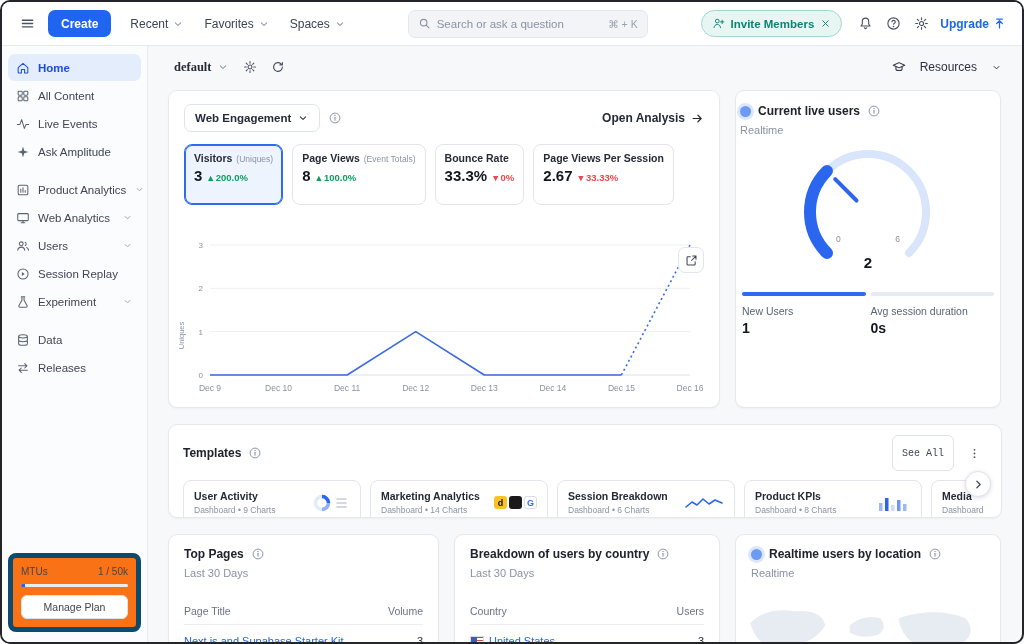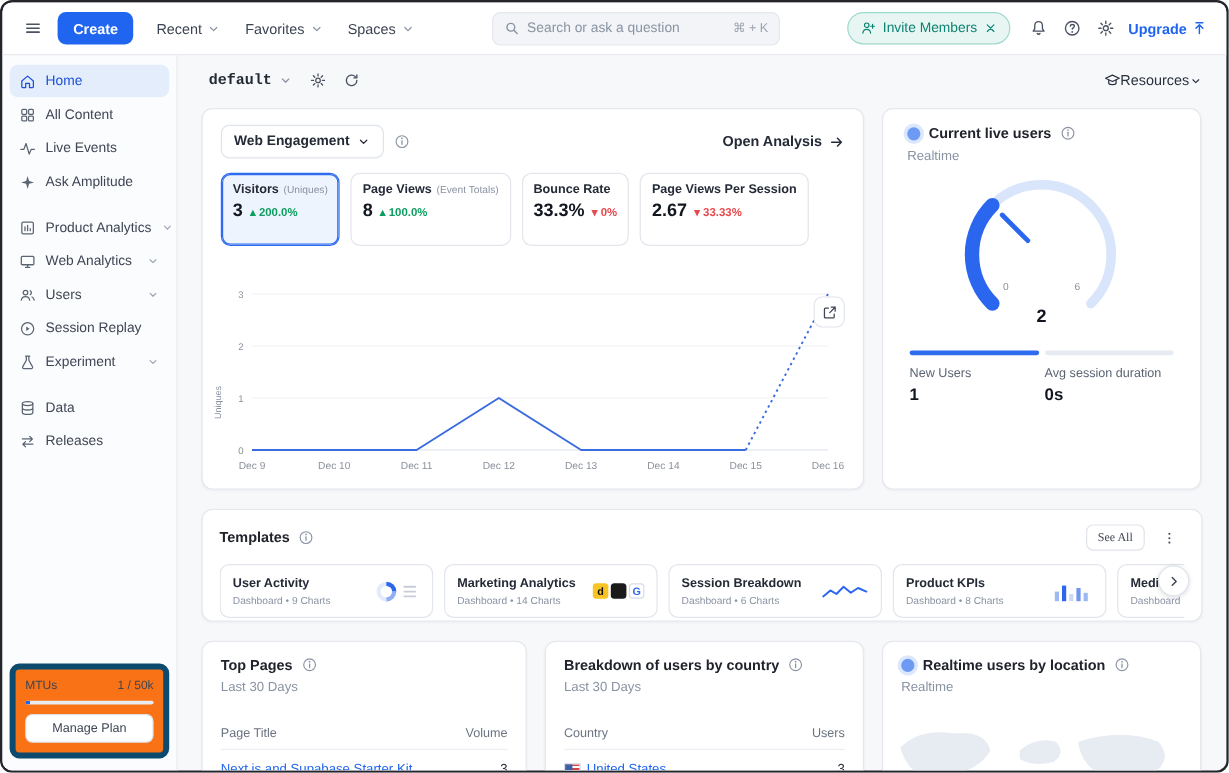--- a/index.html
+++ b/index.html
@@ -10,41 +10,41 @@
 .ic-11{width:11px;height:11px}.ic-12{width:12px;height:12px}.ic-13{width:13px;height:13px}.ic-14{width:14px;height:14px}
 
 .topbar{position:absolute;top:0;left:0;right:0;height:44px;background:#fff;border-bottom:1px solid #e8eaef;display:flex;align-items:center;padding:0 12px;gap:2px;z-index:5}
 .icon-btn{background:none;border:none;width:26px;height:26px;display:flex;align-items:center;justify-content:center;color:#4a5160;cursor:pointer;border-radius:6px;flex:0 0 auto}
 .create-btn{background:#1f65f0;color:#fff;border:none;border-radius:7px;height:27px;padding:0 13px;font-size:12px;font-weight:bold;margin:0 8px 0 6px;cursor:pointer;font-family:inherit}
 .menu-link{display:flex;align-items:center;gap:4px;background:none;border:none;font-size:12px;color:#3c4352;padding:0 9px;height:27px;cursor:pointer;font-family:inherit}
 .menu-link .ic-12{color:#8a93a3}
 .search{width:240px;height:28px;background:#f2f4f7;border:1px solid #e4e7ec;border-radius:7px;display:flex;align-items:center;gap:6px;padding:0 9px;margin:0 auto;color:#8a93a3;cursor:text}
 .search .ph{font-size:11.5px;flex:1;white-space:nowrap}
 .search .kbd{font-size:10.5px;color:#9aa2b1;white-space:nowrap}
-.invite{display:flex;align-items:center;gap:6px;height:27px;padding:0 10px;background:#e7f6f3;border:1px solid #9fd8cc;border-radius:14px;color:#0c8372;font-size:11.5px;font-weight:normal;cursor:pointer;margin-right:8px;white-space:nowrap}
+.invite{display:flex;align-items:center;gap:6px;height:27px;padding:0 10px;background:#e7f6f3;border:1px solid #9fd8cc;border-radius:14px;color:#0c8372;font-size:11.5px;font-weight:bold;cursor:pointer;margin-right:8px;white-space:nowrap}
 .upgrade{display:flex;align-items:center;gap:4px;background:none;border:none;color:#1f65f0;font-size:12px;font-weight:bold;cursor:pointer;font-family:inherit;padding:0 4px;white-space:nowrap}
 
 .sidebar{position:absolute;top:44px;left:0;bottom:0;width:146px;background:#fbfcfe;border-right:1px solid #e8eaef;padding:8px 6px 10px;display:flex;flex-direction:column}
 .side-item{display:flex;align-items:center;gap:8px;height:27px;padding:0 8px;border-radius:7px;color:#3f4554;font-size:11.5px;cursor:pointer;margin-bottom:1px;white-space:nowrap}
 .side-item svg{color:#5b6472;flex:0 0 auto}
 .side-item .chev{margin-left:auto;color:#9aa2b1}
-.side-item.active{background:#e4edfc;color:#1b4fd8;font-weight:normal}
+.side-item.active{background:#e4edfc;color:#1b4fd8;font-weight:bold}
 .side-item.active svg{color:#1b4fd8}
 .side-gap{height:10px}
 .mtu-box{margin-top:auto;border:5px solid #0c4a6e;background:#f97316;border-radius:8px;padding:8px}
 .mtu-row{display:flex;justify-content:space-between;font-size:10px;color:#3f4554;margin-bottom:7px}
 .mtu-bar{height:3px;background:#e8ebf0;border-radius:2px;overflow:hidden;margin-bottom:8px}
 .mtu-fill{width:4%;height:100%;background:#1f65f0}
 .manage-btn{width:100%;height:24px;border:1px solid #dfe3e9;background:#fff;border-radius:6px;font-size:10.5px;color:#3f4554;cursor:pointer;font-family:inherit}
 
 .main{position:absolute;top:44px;left:146px;right:0;bottom:0;overflow:hidden}
 .board-header{height:42px;display:flex;align-items:center;padding:0 20px;gap:2px}
-.board-name{display:flex;align-items:center;gap:5px;background:none;border:none;font-size:12.5px;font-weight:bold;color:#242a36;cursor:pointer;font-family:Liberation Mono, monospace;padding:0 6px}
+.board-name{display:flex;align-items:center;gap:5px;background:none;border:none;font-size:12.5px;font-weight:bold;color:#242a36;cursor:pointer;font-family:Liberation Serif, serif;padding:0 6px}
 .board-name .ic-12{color:#8a93a3}
-.resources{display:flex;align-items:center;gap:0;background:none;border:none;font-size:12px;color:#2a3140;cursor:pointer;font-family:inherit;margin-left:auto}
+.resources{display:flex;align-items:center;gap:14px;background:none;border:none;font-size:12px;color:#2a3140;cursor:pointer;font-family:inherit;margin-left:auto}
 .content{padding:2px 20px 0}
 .row1{display:grid;grid-template-columns:552px 266px;gap:15px}
 .card{background:#fff;border:1px solid #e6e8ee;border-radius:9px;box-shadow:0 1px 2px rgba(20,30,60,.04)}
 
 .eng{height:318px;padding:13px 15px;position:relative}
 .eng-head{display:flex;align-items:center;gap:8px}
 .select-btn{display:flex;align-items:center;gap:6px;border:1px solid #dfe3ea;background:#fff;border-radius:7px;height:28px;padding:0 10px;font-size:11.5px;font-weight:bold;color:#242a36;cursor:pointer;font-family:inherit}
 .info{color:#8a93a3;cursor:pointer;background:none;border:none;display:flex;align-items:center}
 .open-analysis{display:flex;align-items:center;gap:6px;margin-left:auto;background:none;border:none;font-size:12px;font-weight:bold;color:#242a36;cursor:pointer;font-family:inherit}
 .metric-row{display:flex;gap:9px;margin-top:12px}
@@ -56,37 +56,37 @@
 .t-val{display:flex;align-items:baseline;gap:6px;margin-top:3px}
 .big{font-size:15px;font-weight:bold;color:#12161f}
 .delta{font-size:9.5px;font-weight:bold;white-space:nowrap}
 .delta.up{color:#0b9e5f}
 .delta.down{color:#e5484d}
 .chart-wrap{position:relative;margin-top:14px}
 .export-btn{position:absolute;right:0;top:8px;width:26px;height:26px;border:1px solid #e2e5eb;border-radius:7px;background:#fff;display:flex;align-items:center;justify-content:center;color:#3f4554;cursor:pointer}
 .ylabel{position:absolute;left:-16px;top:92px;transform:rotate(-90deg);font-size:7.5px;color:#8a93a3}
 #line-chart{display:block;margin-top:34px}
 
-.live{height:318px;padding:13px 20px;position:relative}
+.live{height:318px;padding:13px 4px;position:relative}
 .live-head{display:flex;align-items:center;gap:7px}
 .live-dot{width:11px;height:11px;border-radius:50%;background:#6d9bf4;box-shadow:0 0 0 3px #dbe7fd;flex:0 0 auto}
 .card-title{font-size:12px;font-weight:bold;color:#20232c;white-space:nowrap}
 .subtitle{font-size:11px;color:#8a93a3;margin-top:6px}
 #gauge-chart{display:block;margin:10px auto 0}
 .live-stats{display:flex;gap:5px;margin-top:14px;padding:0 2px}
 .stat{flex:1}
 .stat-bar{height:4px;border-radius:2px}
 .stat-bar.blue{background:#2e6bef}
 .stat-bar.gray{background:#e6eaf1}
 .stat-label{font-size:10.5px;color:#5b6472;margin-top:9px;white-space:nowrap}
 .stat-value{font-size:14px;font-weight:bold;color:#12161f;margin-top:3px}
 
 .templates{margin-top:16px;height:94px;padding:10px 14px;position:relative;overflow:hidden}
 .tpl-head{display:flex;align-items:center;gap:7px}
-.see-all{margin-left:auto;border:1px solid #dfe3ea;background:#fff;border-radius:6px;height:22px;padding:0 9px;font-size:10px;color:#3f4554;cursor:pointer;font-family:Liberation Serif, serif}
+.see-all{margin-left:auto;border:1px solid #dfe3ea;background:#fff;border-radius:6px;height:36px;padding:0 9px;font-size:10px;color:#3f4554;cursor:pointer;font-family:Liberation Mono, monospace}
 .tpl-row{display:flex;gap:9px;margin-top:9px;overflow:hidden}
 .tpl-card{flex:0 0 178px;height:45px;border:1px solid #e2e5eb;border-radius:8px;padding:7px 10px;display:flex;align-items:center;justify-content:space-between;background:#fff;cursor:pointer}
 .tpl-title{font-size:10.5px;font-weight:bold;color:#242a36;white-space:nowrap}
 .tpl-meta{font-size:8.5px;color:#8a93a3;margin-top:3px;white-space:nowrap}
 .next-btn{position:absolute;right:10px;top:46px;width:26px;height:26px;border-radius:50%;border:1px solid #dfe3ea;background:#fff;box-shadow:0 1px 4px rgba(20,30,60,.15);display:flex;align-items:center;justify-content:center;color:#3f4554;cursor:pointer}
 .logo-row{display:flex;gap:2px;align-items:center}
 .logo-sq{width:13px;height:13px;border-radius:3px;font-size:9px;font-weight:bold;display:flex;align-items:center;justify-content:center}
 .logo-d{background:#f7c325;color:#111}
 .logo-k{background:#1a1a1a}
 .logo-g{background:#fff;border:1px solid #d8dde5;color:#2e6bef}

